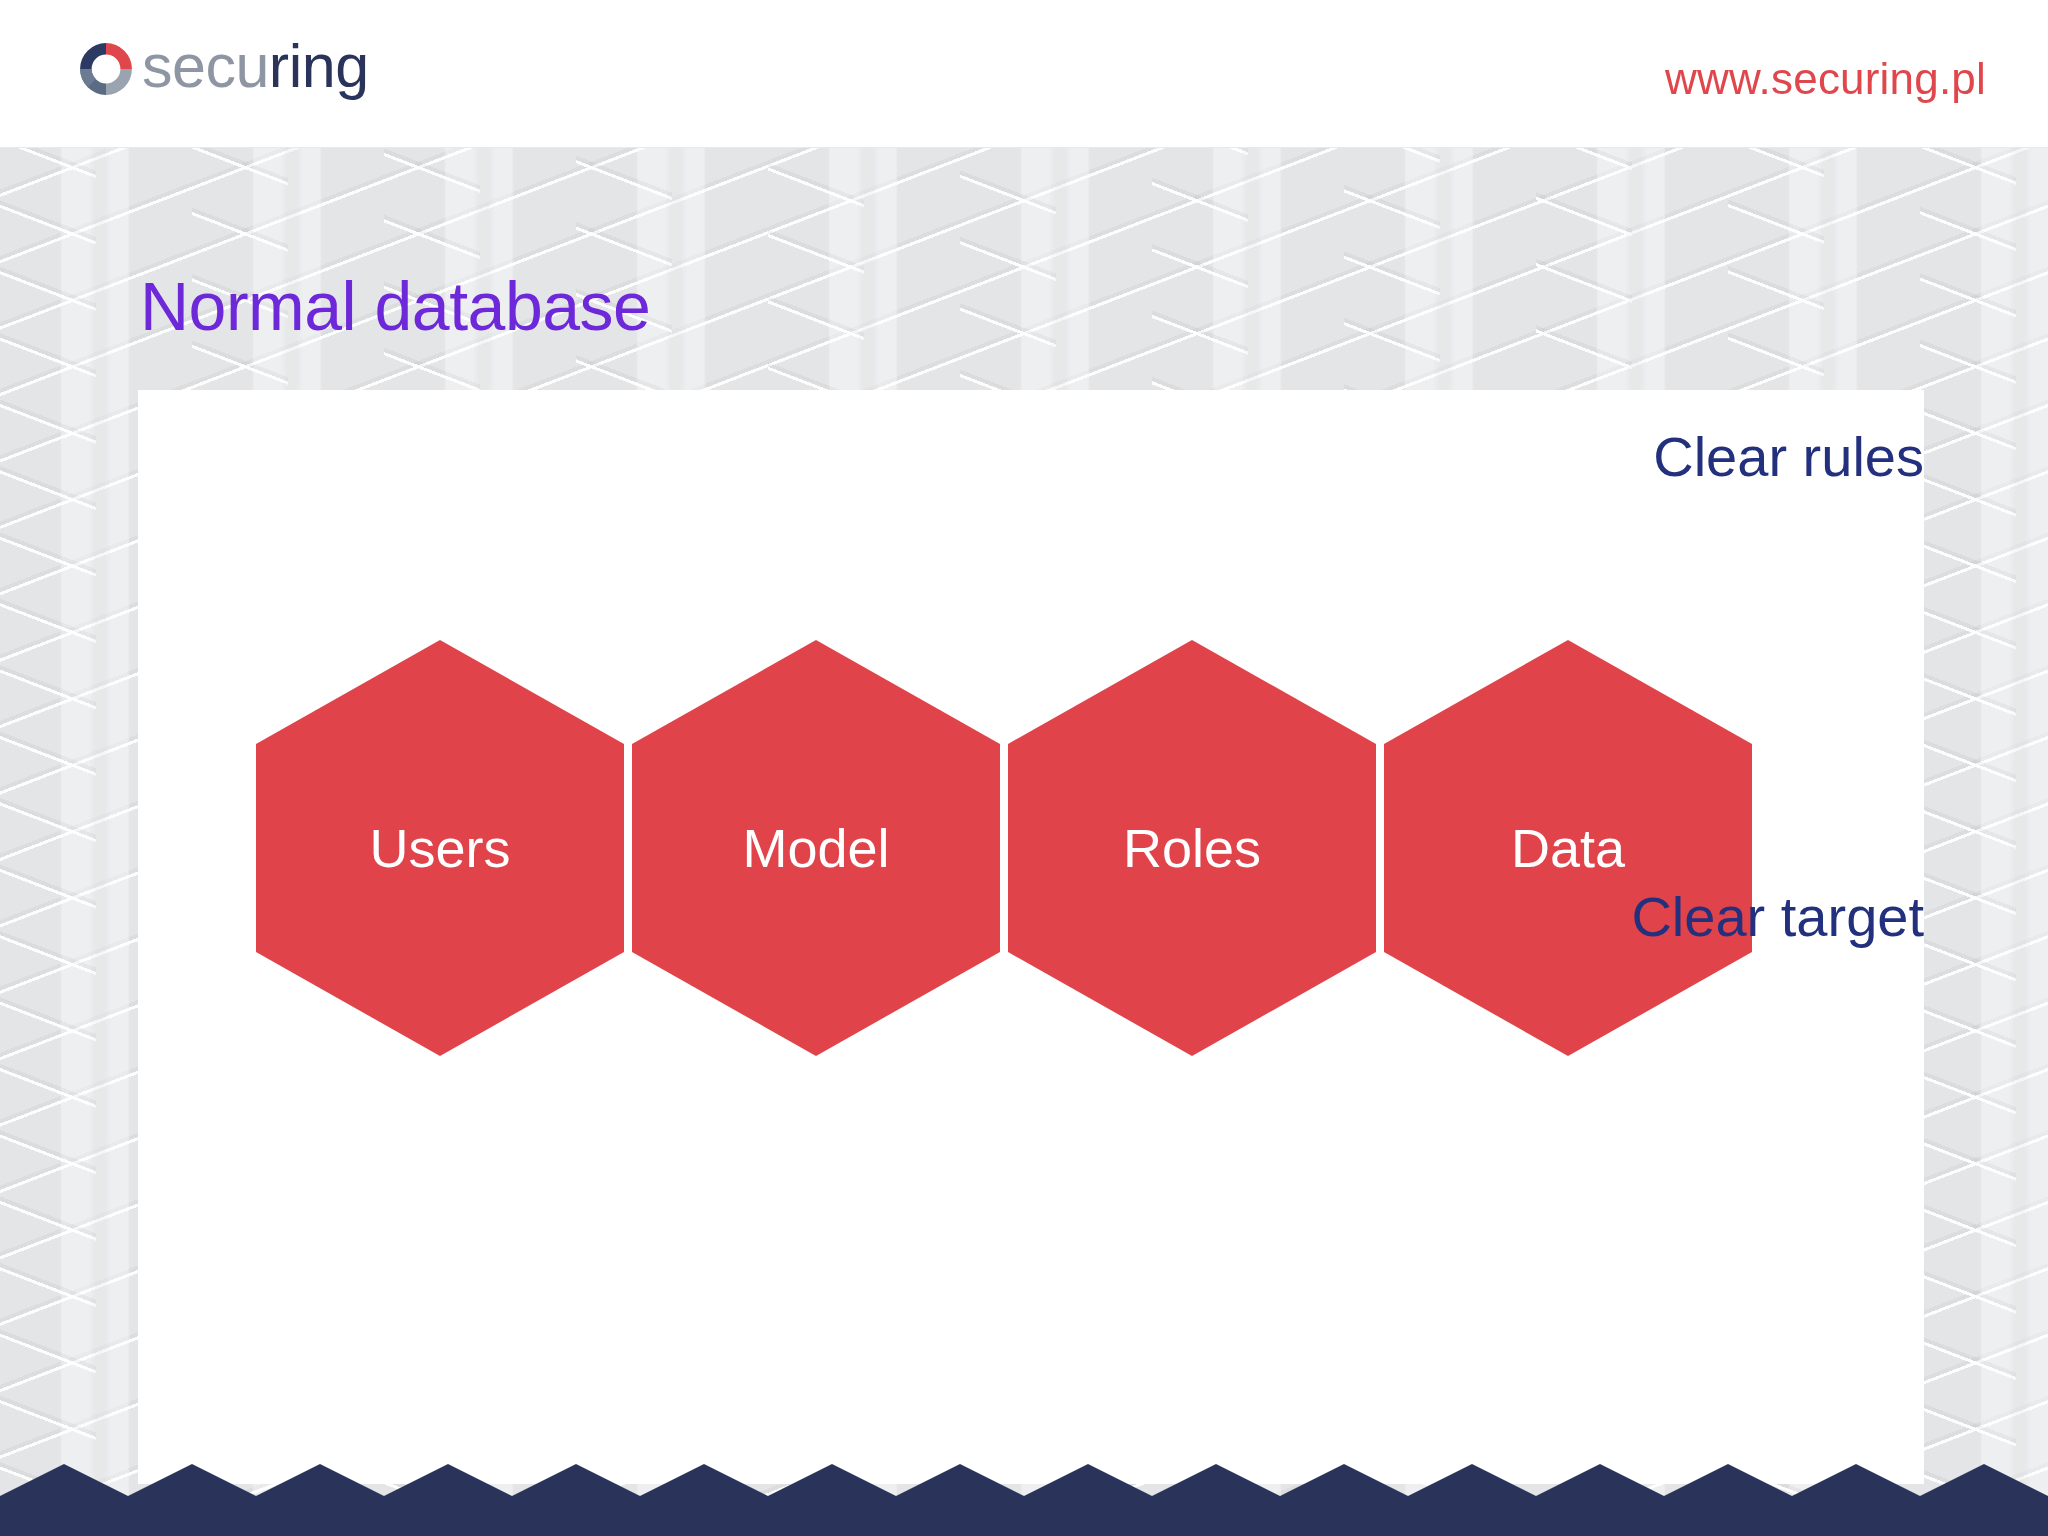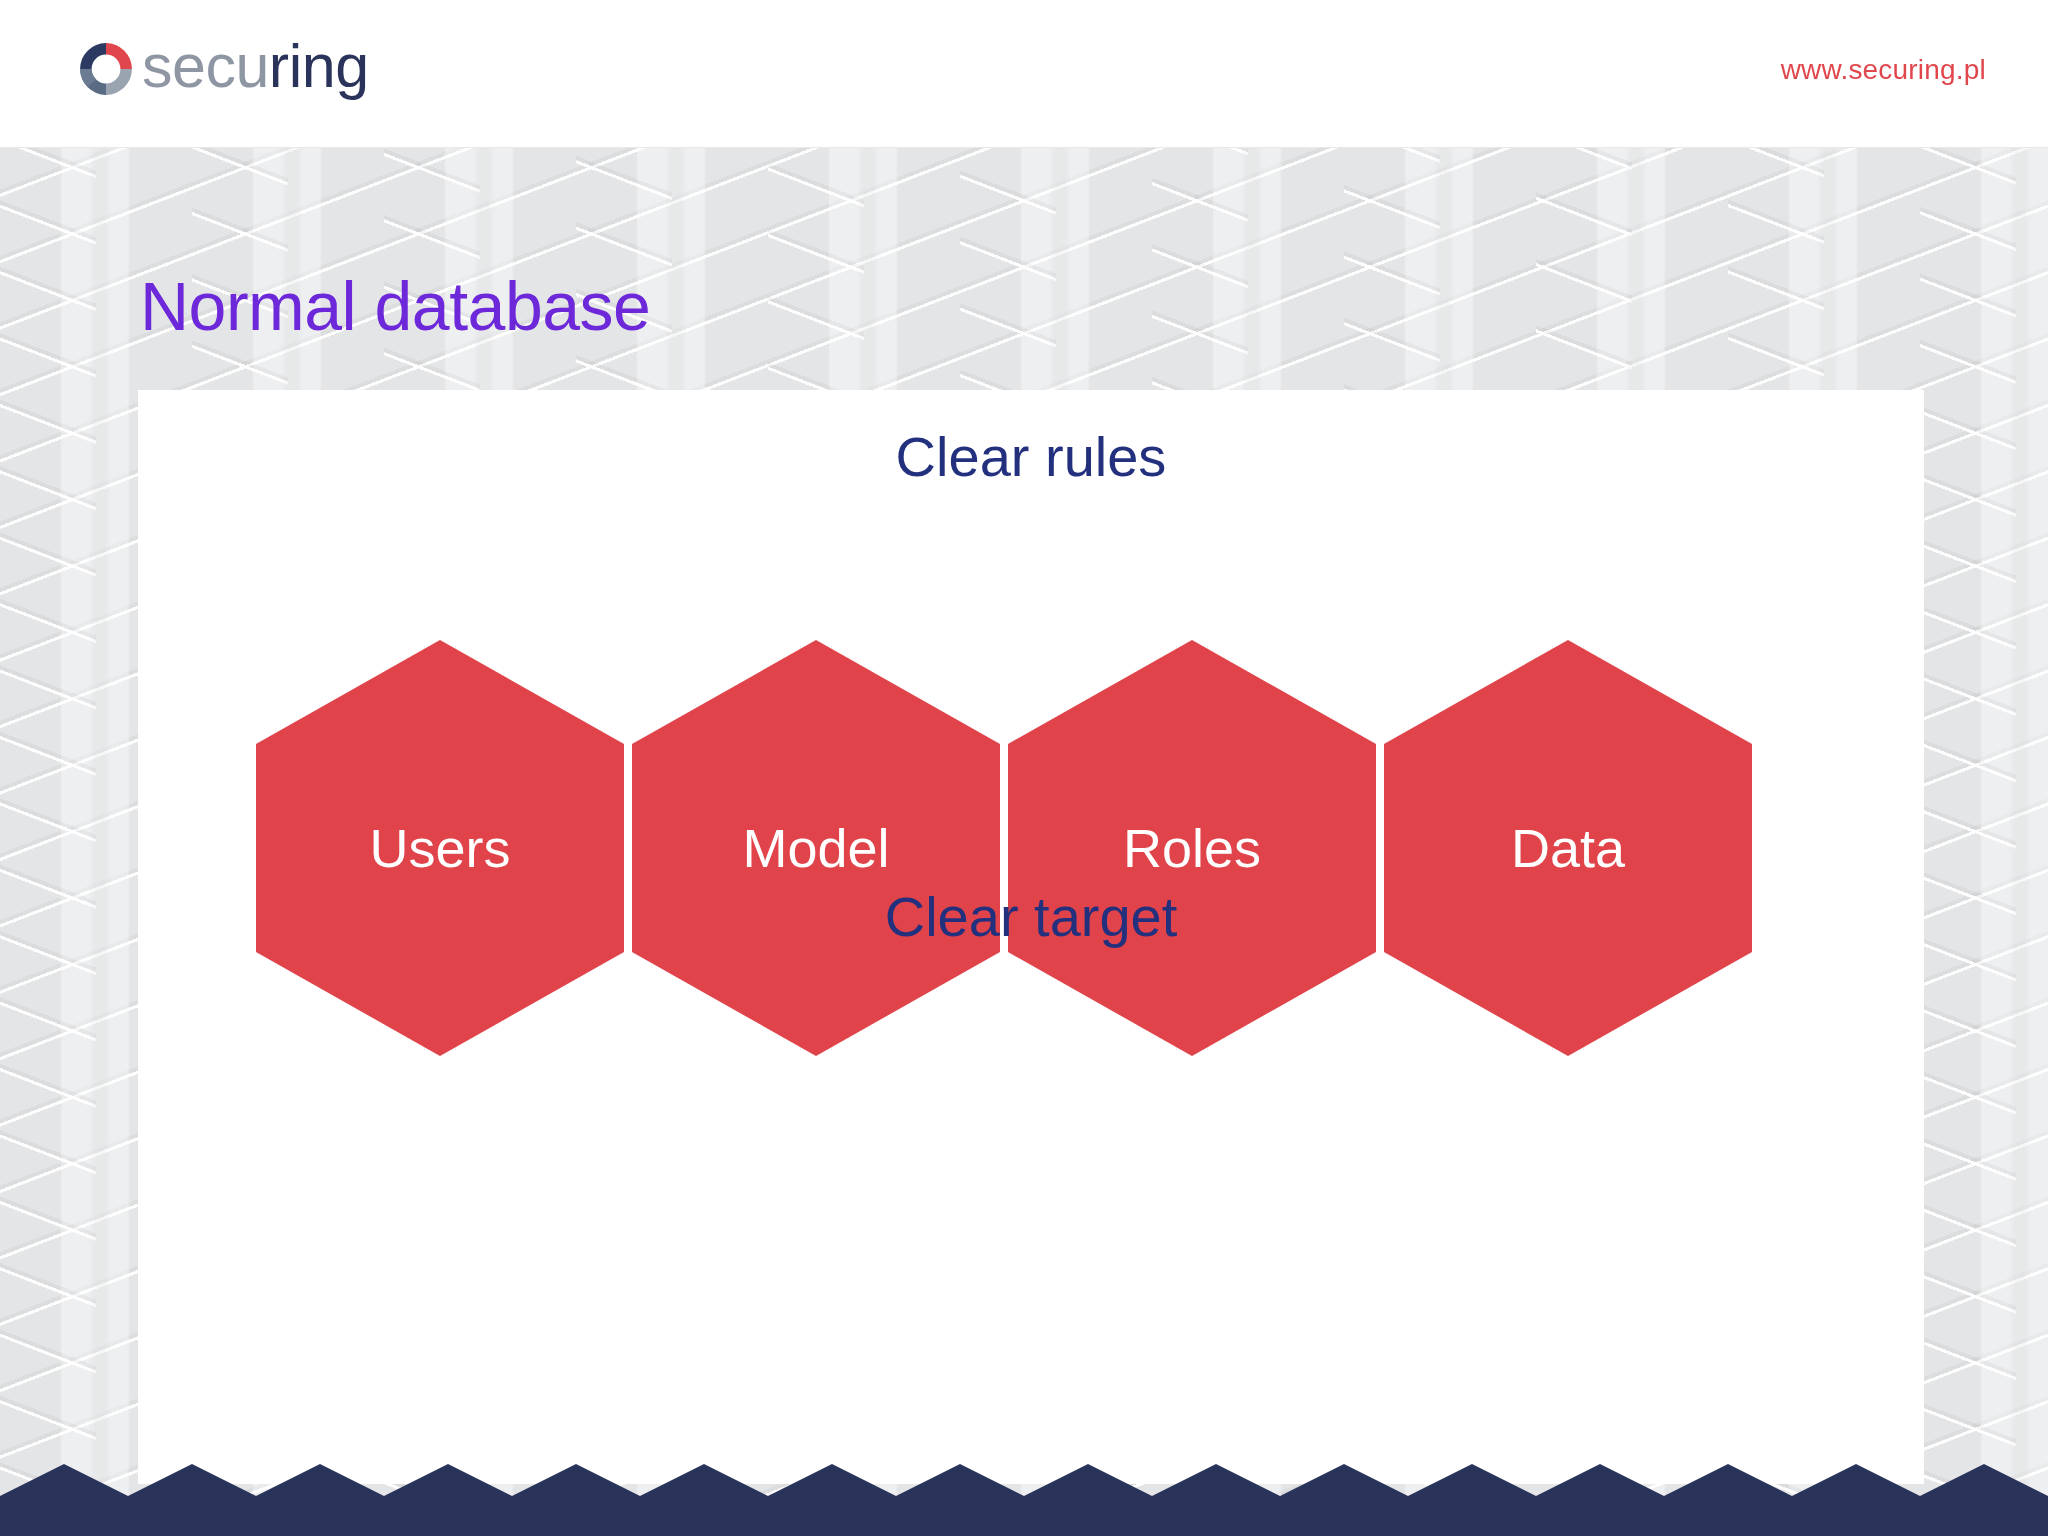--- a/index.html
+++ b/index.html
@@ -125,21 +125,21 @@
     white-space: nowrap;
     padding-bottom: 6px;
   }
   .logo-word .lw-gray { color: #8e96a4; }
   .logo-word .lw-navy { color: #2a3359; }
 
   .site-url {
     position: absolute;
     right: 62px;
     top: 54px;
-    font-size: 28px;
+    font-size: 44px;
     color: #e0474d;
     letter-spacing: 0.2px;
     white-space: nowrap;
   }
 
   
   .slide-title {
     position: absolute;
     left: 140px;
     top: 267px;
@@ -157,21 +157,21 @@
     top: 390px;
     width: 1786px;
     height: 1094px;
     background: #ffffff;
     z-index: 3;
   }
 
   .caption {
     position: absolute;
     width: 100%;
-    text-align: center;
+    text-align: right;
     color: #23307e;
     font-size: 56px;
     white-space: nowrap;
   }
   .caption-top  { top: 34px; left: 0; }
   .caption-bot  { top: 494px; left: 0; }
 
   
   .hex-row {
     position: absolute;

